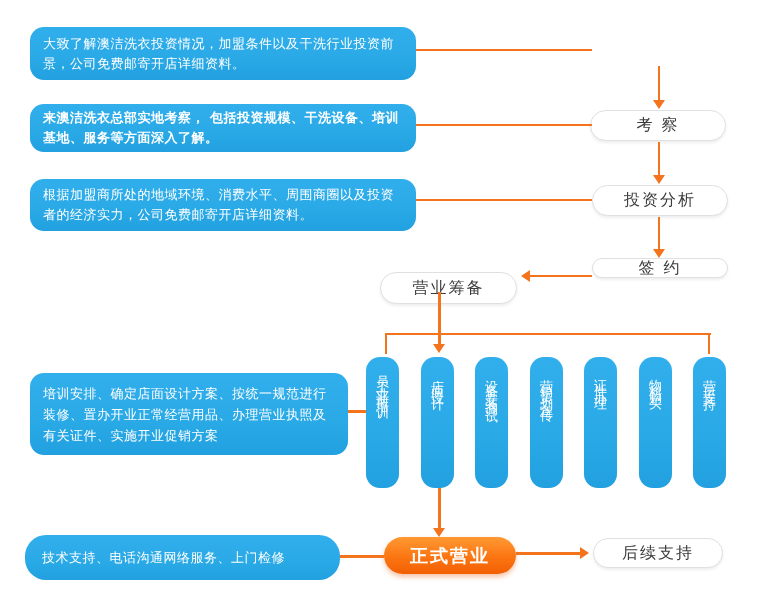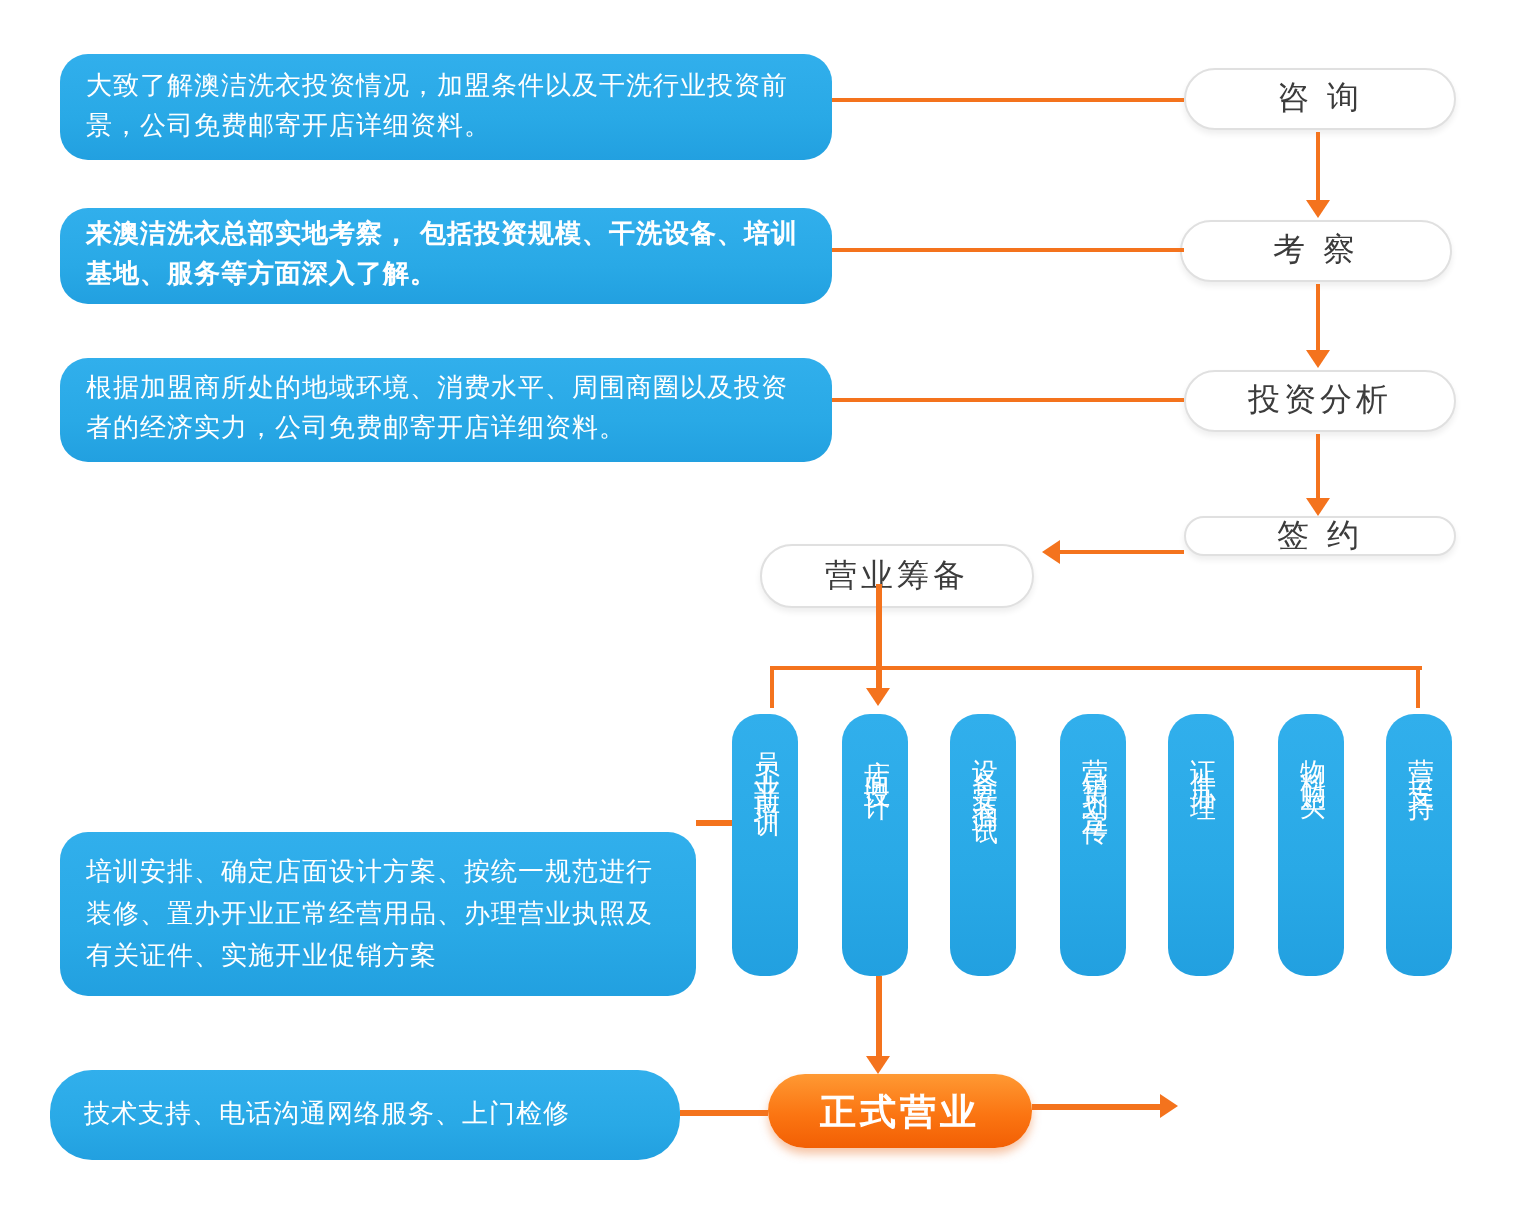--- a/index.html
+++ b/index.html
@@ -88,41 +88,41 @@
 
   <div class="blk" style="left:30px;top:27px;width:386px;height:53px;">
     <span>大致了解澳洁洗衣投资情况，加盟条件以及干洗行业投资前景，公司免费邮寄开店详细资料。</span>
   </div>
   <div class="blk" style="left:30px;top:104px;width:386px;height:48px;font-weight:bold;">
     <span>来澳洁洗衣总部实地考察， 包括投资规模、干洗设备、培训基地、服务等方面深入了解。</span>
   </div>
   <div class="blk" style="left:30px;top:179px;width:386px;height:52px;">
     <span>根据加盟商所处的地域环境、消费水平、周围商圈以及投资者的经济实力，公司免费邮寄开店详细资料。</span>
   </div>
-  <div class="blk" style="left:30px;top:373px;width:318px;height:82px;line-height:21px;margin-top:43px;">
+  <div class="blk" style="left:30px;top:373px;width:318px;height:82px;line-height:21px;">
     <span>培训安排、确定店面设计方案、按统一规范进行装修、置办开业正常经营用品、办理营业执照及有关证件、实施开业促销方案</span>
   </div>
   <div class="blk" style="left:25px;top:535px;width:315px;height:45px;border-radius:21px;padding-left:17px;">
     <span>技术支持、电话沟通网络服务、上门检修</span>
   </div>
 
-  <div class="pill" style="left:592px;top:34px;width:136px;height:31px;">
-    <span>咨 询</span>
-  </div>
   <div class="pill" style="left:590px;top:110px;width:136px;height:31px;align-items:center;">
     <span>考 察</span>
   </div>
   <div class="pill" style="left:592px;top:185px;width:136px;height:31px;">
     <span>投资分析</span>
   </div>
   <div class="pill" style="left:592px;top:258px;width:136px;height:20px;">
     <span>签 约</span>
   </div>
   <div class="pill" style="left:380px;top:272px;width:137px;height:32px;">
     <span>营业筹备</span>
+  </div>
+  <div class="pill" style="left:593px;top:538px;width:130px;height:30px;">
+    <span>后续支持</span>
   </div>
 
   <div class="cta" style="left:384px;top:537px;width:132px;height:37px;">
     <span>正式营业</span>
   </div>
 
   <div class="vcol" style="left:366px;padding-top:8px;">
     <span>员工业前培训</span>
   </div>
   <div class="vcol" style="left:421px;">

